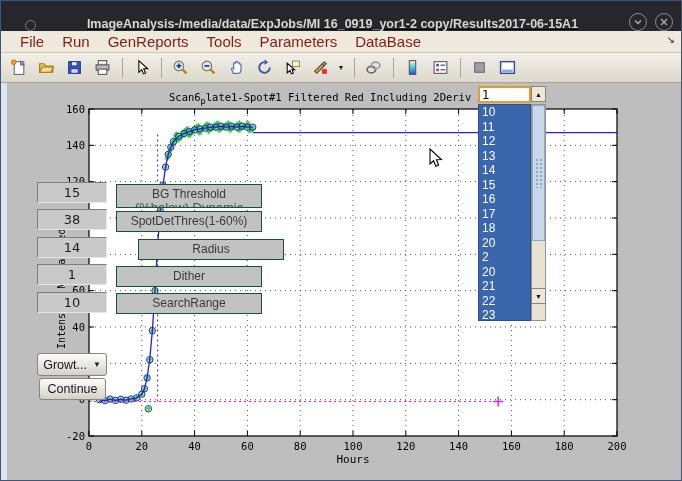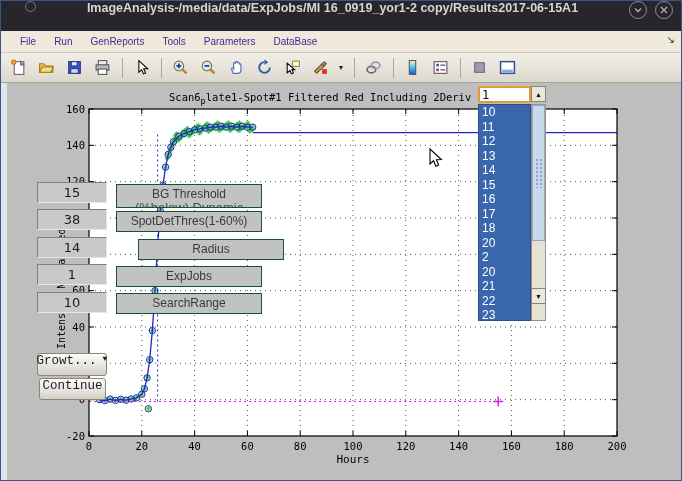--- a/index.html
+++ b/index.html
@@ -2,31 +2,31 @@
 <html><head>
 <meta charset="utf-8">
 <style>
   html,body{margin:0;padding:0;background:#888;}
   *{box-sizing:border-box;}
   .window{position:relative;width:682px;height:481px;overflow:hidden;
     font-family:"Liberation Sans","DejaVu Sans",sans-serif;
     border:1px solid #3c5682;background:#bebebe;}
   
   .titlebar{position:absolute;left:0;top:0;width:100%;height:30px;background:#26262c;
-    display:flex;align-items:flex-start;}
+    display:flex;align-items:flex-end;text-decoration:underline;}
   .tb-circle{width:11px;height:11px;border:1px solid #7a7a80;border-radius:50%;
     margin-left:24px;flex:0 0 auto;}
   .tb-title{flex:1;text-align:center;color:#d6d6d6;font-weight:bold;font-size:12.5px;
     white-space:nowrap;overflow:hidden;}
   .winbtn{width:18px;height:18px;border:1px solid #8a8a90;border-radius:50%;margin-right:8px;
     color:#aeaeb4;display:flex;align-items:center;justify-content:center;flex:0 0 auto;}
   
   .menubar{position:absolute;left:0;top:30px;width:100%;height:22px;background:#eee9da;
     border-bottom:1px solid #cfcabb;display:flex;align-items:center;padding-left:10px;}
-  .menu-item{font-size:10px;color:#4c1d95;padding:2px 9px;cursor:default;}
+  .menu-item{font-size:15px;color:#7f1d1d;padding:2px 9px;cursor:default;}
   .menu-overflow{position:absolute;right:6px;top:3px;font-size:10px;color:#222;}
   
   .toolbar{position:absolute;left:0;top:52px;width:100%;height:30px;
     background:linear-gradient(#f2efe8,#dcd8cc);border-bottom:1px solid #a8a498;
     display:flex;align-items:center;padding-left:4px;}
   .tbtn{width:26px;height:26px;display:flex;align-items:center;justify-content:center;
     border:1px solid transparent;border-radius:2px;margin-right:2px;}
   .tbtn.small{width:12px;}
   .tsep{width:1px;height:20px;background:#a9a598;margin:0 5px;}
   
@@ -38,21 +38,21 @@
   .pfield{position:absolute;width:70px;height:21px;background:#c9c9c9;
     border:1px solid #7e7e7e;border-bottom-color:#e6e6e6;border-right-color:#e6e6e6;
     text-align:center;font-size:13px;color:#1c1c1c;z-index:2;
     font-family:"DejaVu Sans",sans-serif;padding:0;}
   .pbtn{position:absolute;left:115px;width:146px;background:#c2c2c2;border:1px solid #14532d;
     color:#3a3a3a;font-size:12px;text-align:center;overflow:hidden;z-index:2;line-height:13px;}
   .pbtn .l1{margin-top:3px;}
   .pbtn .l2{font-size:13px;color:#4a4a4a;}
   .gtkbtn{position:absolute;z-index:2;background:linear-gradient(#fdfdfd,#d5d1c8);
     border:1px solid #8a857a;border-radius:3px;font-size:12.5px;color:#1a1a1a;
-    display:flex;justify-content:center;font-family:Liberation Mono, monospace;}
+    display:flex;align-items:center;justify-content:center;}
   .gtkbtn .caret{font-size:8px;margin-left:6px;color:#222;}
   
   .listbox{position:absolute;left:477px;top:85px;width:68px;height:235px;z-index:3;}
   .lb-edit{position:absolute;left:0;top:0;width:53px;height:17px;background:#fdfdfd;
     border:2px solid #e39b34;font-size:12px;padding:0 2px;color:#111;
     font-family:"DejaVu Sans",sans-serif;}
   .lb-upbtn,.lb-downbtn{position:absolute;width:15px;height:16px;background:#ece8d9;
     border:1px solid #8a857a;display:flex;align-items:center;justify-content:center;
     font-size:7px;color:#111;}
   .lb-upbtn{left:53px;top:0;}
@@ -473,21 +473,21 @@
       <input class="pfield" style="left: 36px; top: 208px;" value="38">
       <div class="pbtn" style="top:210px;height:21px;">
         <div class="l1">SpotDetThres(1-60%)</div>
       </div>
       <input class="pfield" style="left: 36px; top: 236px;" value="14">
       <div class="pbtn" style="top:238px;height:21px;margin-left:22px;">
         <div class="l1">Radius</div>
       </div>
       <input class="pfield" style="left: 36px; top: 263px;" value="1">
       <div class="pbtn" style="top:265px;height:21px;">
-        <div class="l1">ExpJobs</div>
+        <div class="l1">Dither</div>
       </div>
       <input class="pfield" style="left: 36px; top: 291px;" value="10">
       <div class="pbtn" style="top:292px;height:21px;">
         <div class="l1">SearchRange</div>
       </div>
       <div class="gtkbtn" style="left:36px;top:352px;width:70px;height:23px;">
         <span>Growt...</span>
         <span class="caret">▼</span>
       </div>
       <div class="gtkbtn" style="left:38px;top:377px;width:67px;height:22px;">

